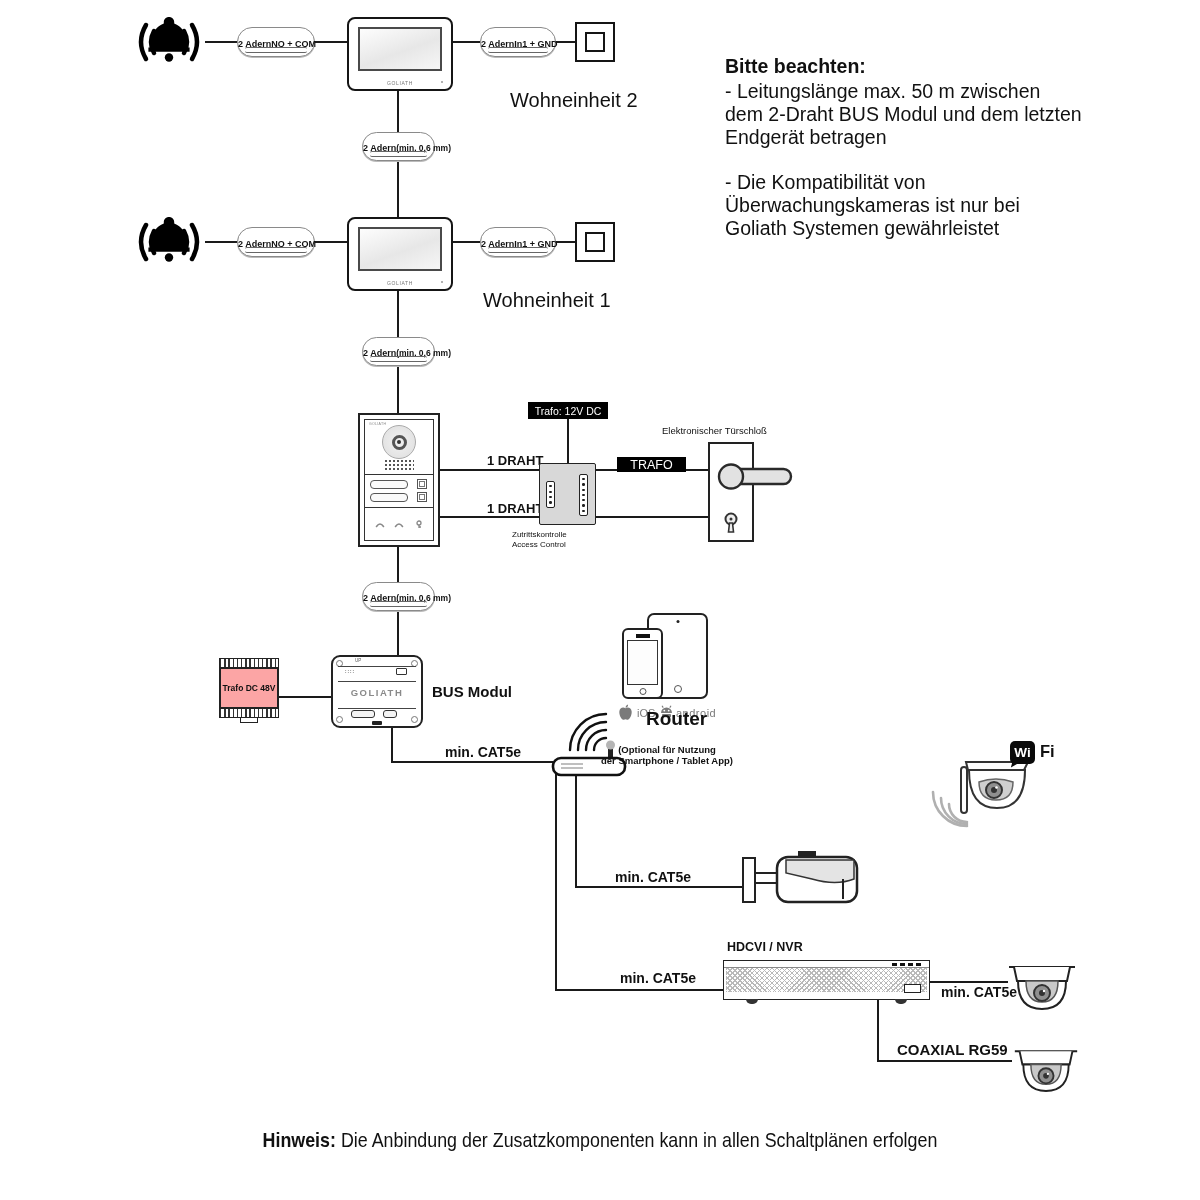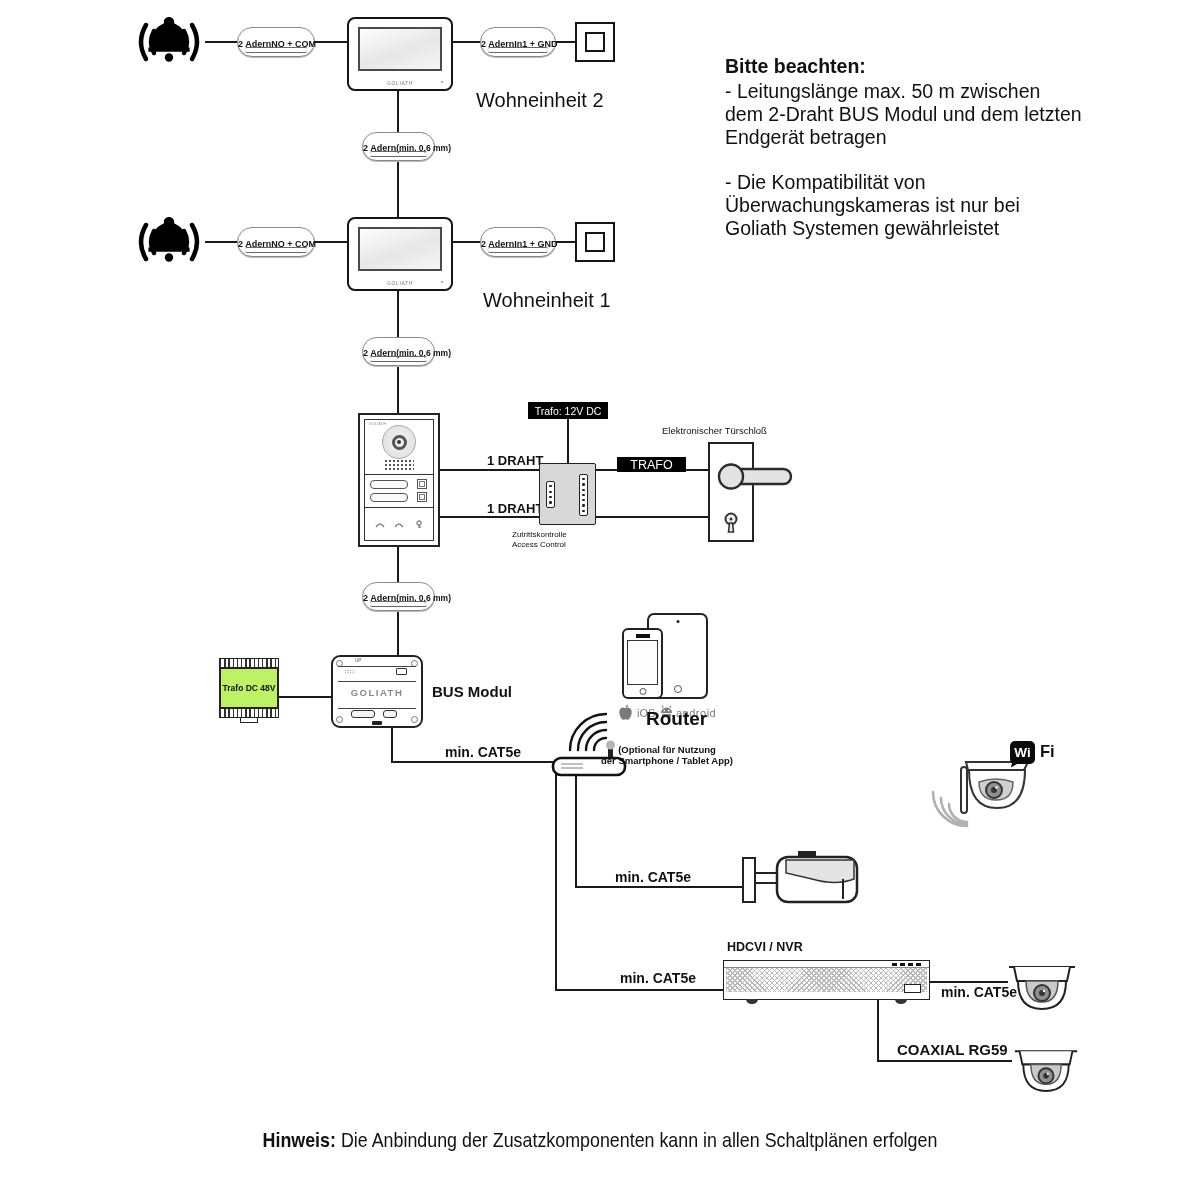--- a/index.html
+++ b/index.html
@@ -76,21 +76,21 @@
 
   
   .lock-label{position:absolute;left:662px;top:425px;width:110px;font-size:9.5px;}
   .lock-plate{position:absolute;left:708px;top:442px;width:46px;height:100px;border:2px solid #222;
         background:#fff;box-sizing:border-box;}
 
   
   .trafo48{position:absolute;left:219px;top:658px;width:60px;height:72px;}
   .teeth{height:10px;background:repeating-linear-gradient(90deg,#333 0 1.5px,#fff 1.5px 4.2px);
         border:1.5px solid #222;box-sizing:border-box;}
-  .trafo48 .lbl{height:42px;border:2px solid #222;background:#bef264;display:flex;align-items:center;
+  .trafo48 .lbl{height:42px;border:2px solid #222;background:#fca5a5;display:flex;align-items:center;
         justify-content:center;font-size:8.5px;font-weight:bold;box-sizing:border-box;margin:-1px 0;}
   .trafo48 .tab{width:16px;height:4px;background:#fff;border:1.3px solid #222;margin:0 auto;border-top:none;}
 
   
   .bus{position:absolute;left:331px;top:655px;width:92px;height:73px;border:2px solid #222;border-radius:9px;
         background:#fff;box-sizing:border-box;}
   .bus .screw{position:absolute;width:5px;height:5px;border:1.2px solid #777;border-radius:50%;}
   .bus .up{position:absolute;top:1px;left:22px;font-size:4.5px;color:#555;}
   .bus .line{position:absolute;left:5px;right:5px;height:0;border-top:1.2px solid #444;}
   .bus .marks{position:absolute;top:12px;left:12px;font-size:4.5px;letter-spacing:1px;color:#444;font-weight:bold;}
@@ -180,21 +180,21 @@
 
   <div class="pill" style="left:480px;top:27px;width:76px;height:30px">
     <span class="l1">2 Adern</span>
     <span class="l2">In1 + GND</span>
   </div>
 
   <div class="switch" style="left:575px;top:22px">
       <div class="inner"></div>
     </div>
 
-  <div class="unit-label" style="left:476px;top:89px">Wohneinheit 2</div>
+  <div class="unit-label" style="left:510px;top:89px">Wohneinheit 2</div>
 
   <div class="pill" style="left:362px;top:132px;width:73px;height:29px">
     <span class="l1">2 Adern</span>
     <span class="l2" style="font-size:8.5px">(min. 0,6 mm)</span>
   </div>
 
   <svg class="abs" style="left:128px;top:210px" width="82" height="64" viewBox="0 0 82 64">
     <path d="M18 15 Q8 32 18 49" stroke="#000" stroke-width="4.5" fill="none" stroke-linecap="round"></path>
     <path d="M26 21 Q20 32 26 43" stroke="#000" stroke-width="4.5" fill="none" stroke-linecap="round"></path>
     <path d="M64 15 Q74 32 64 49" stroke="#000" stroke-width="4.5" fill="none" stroke-linecap="round"></path>

